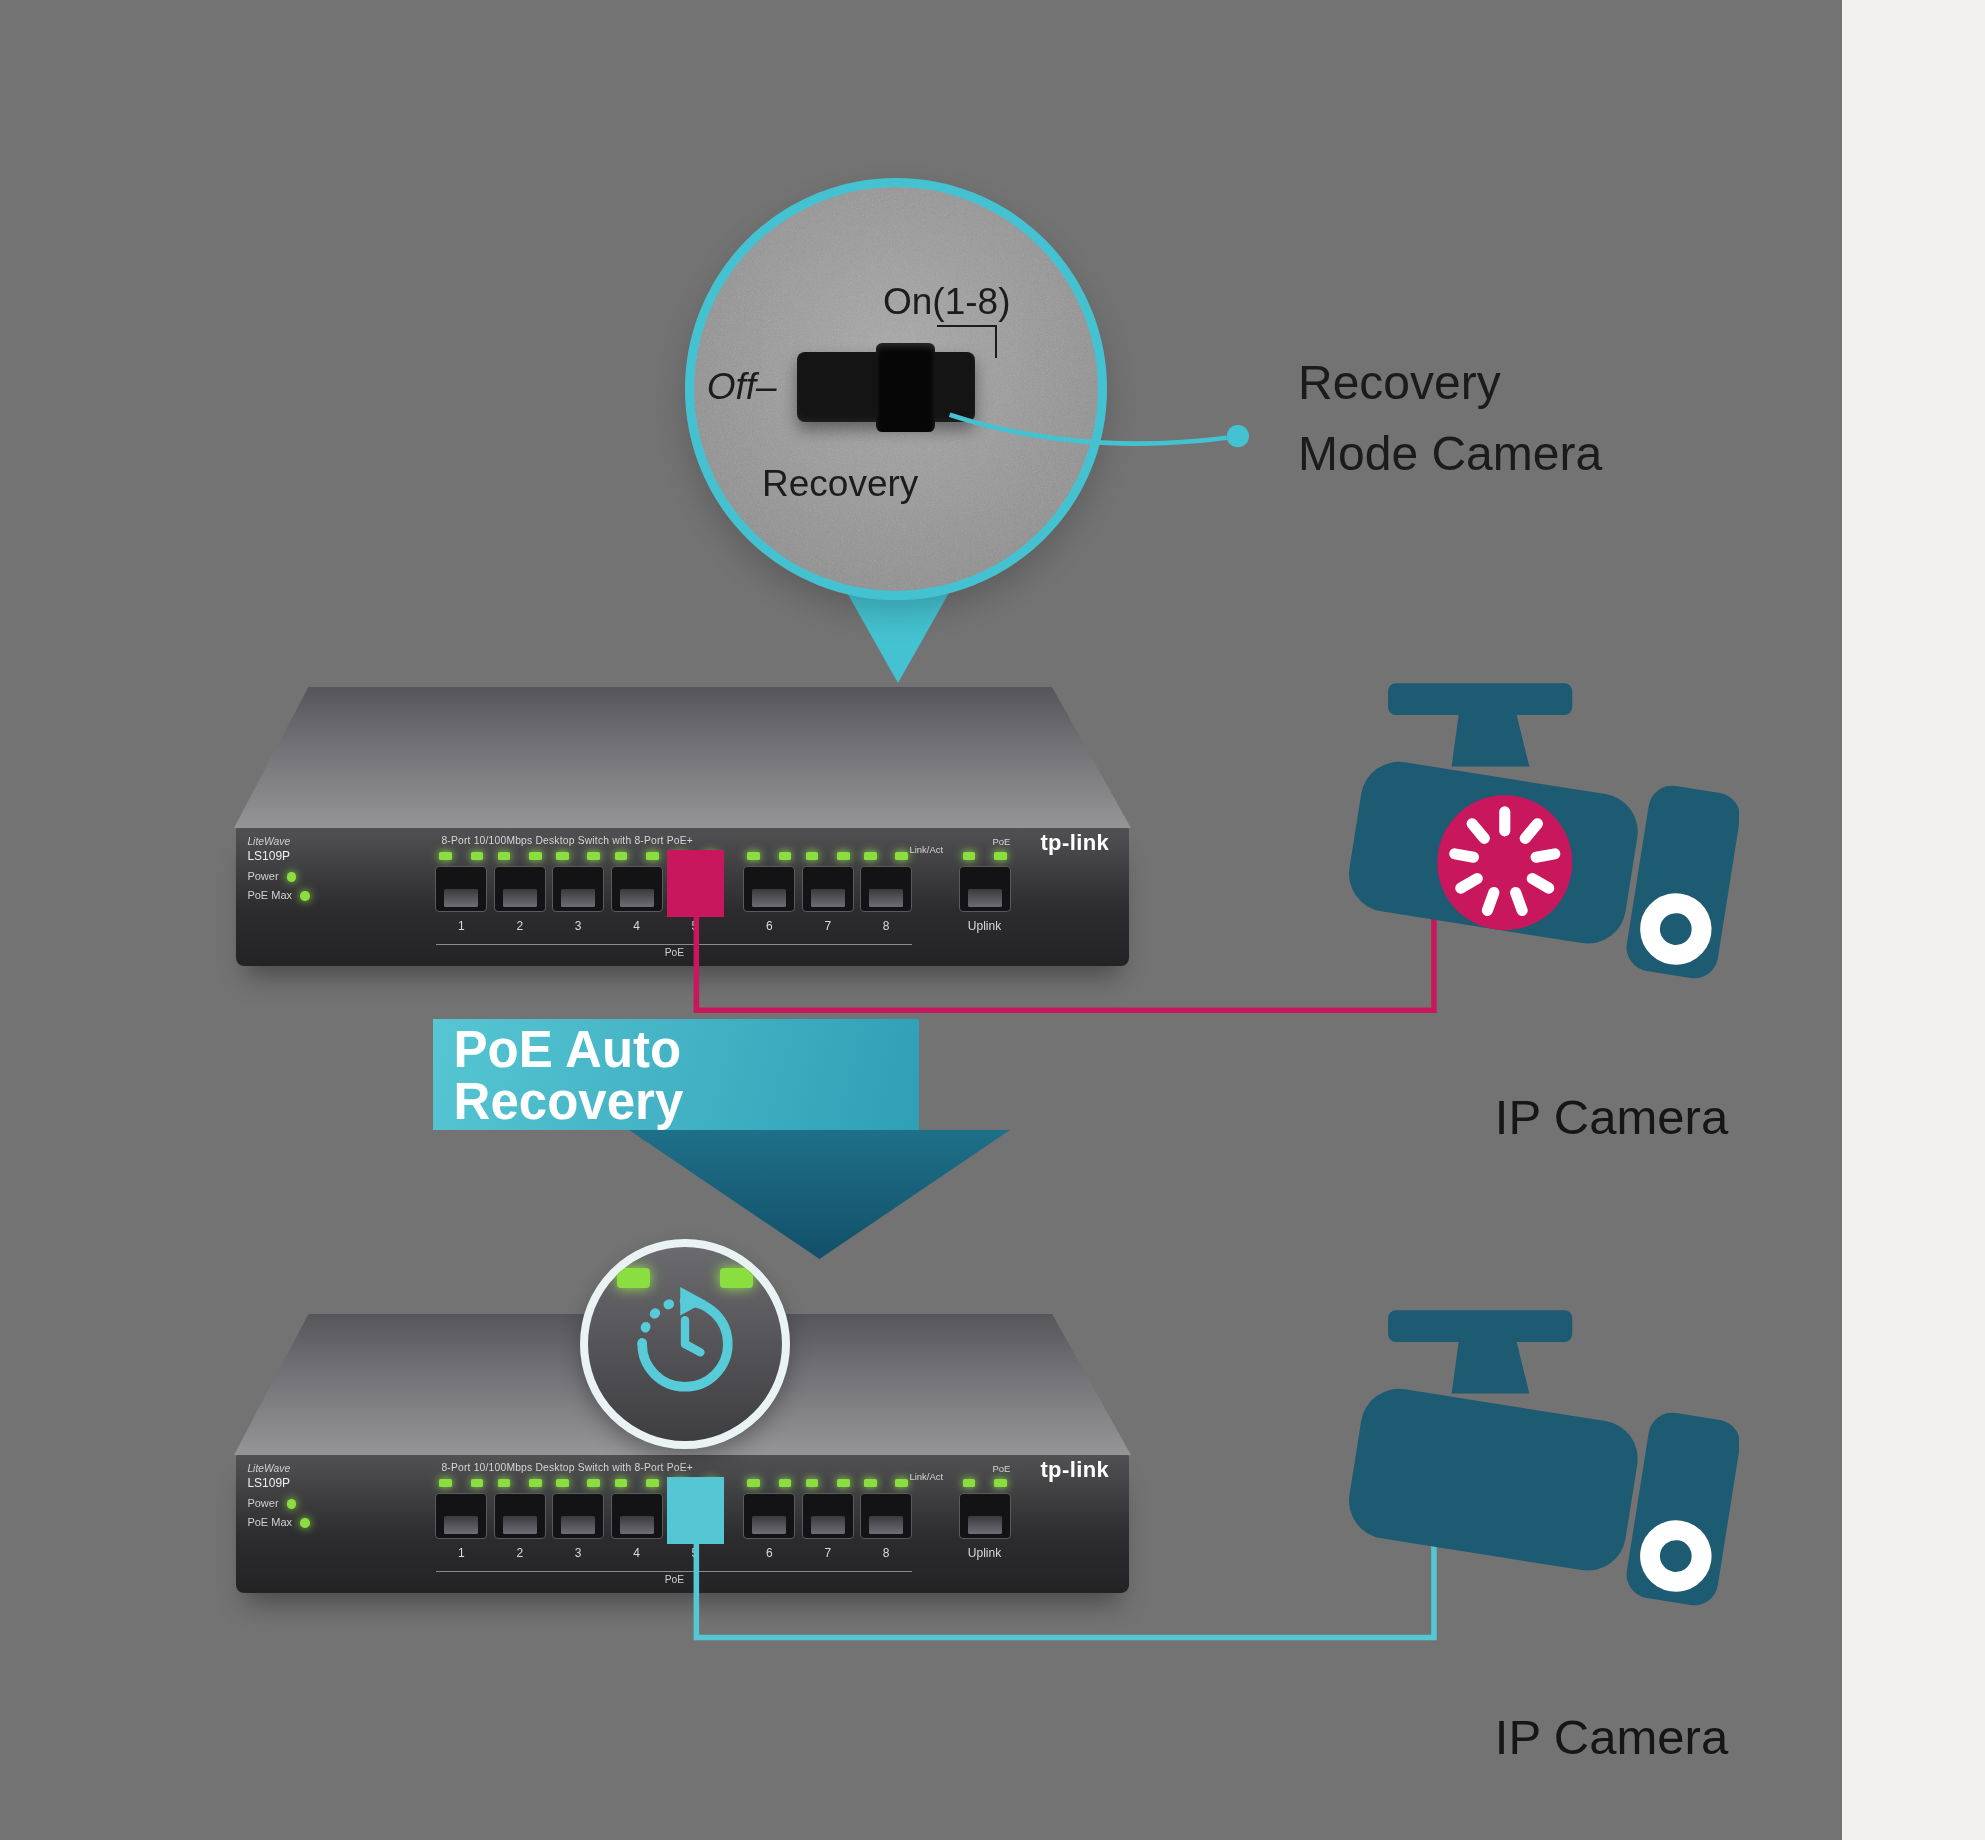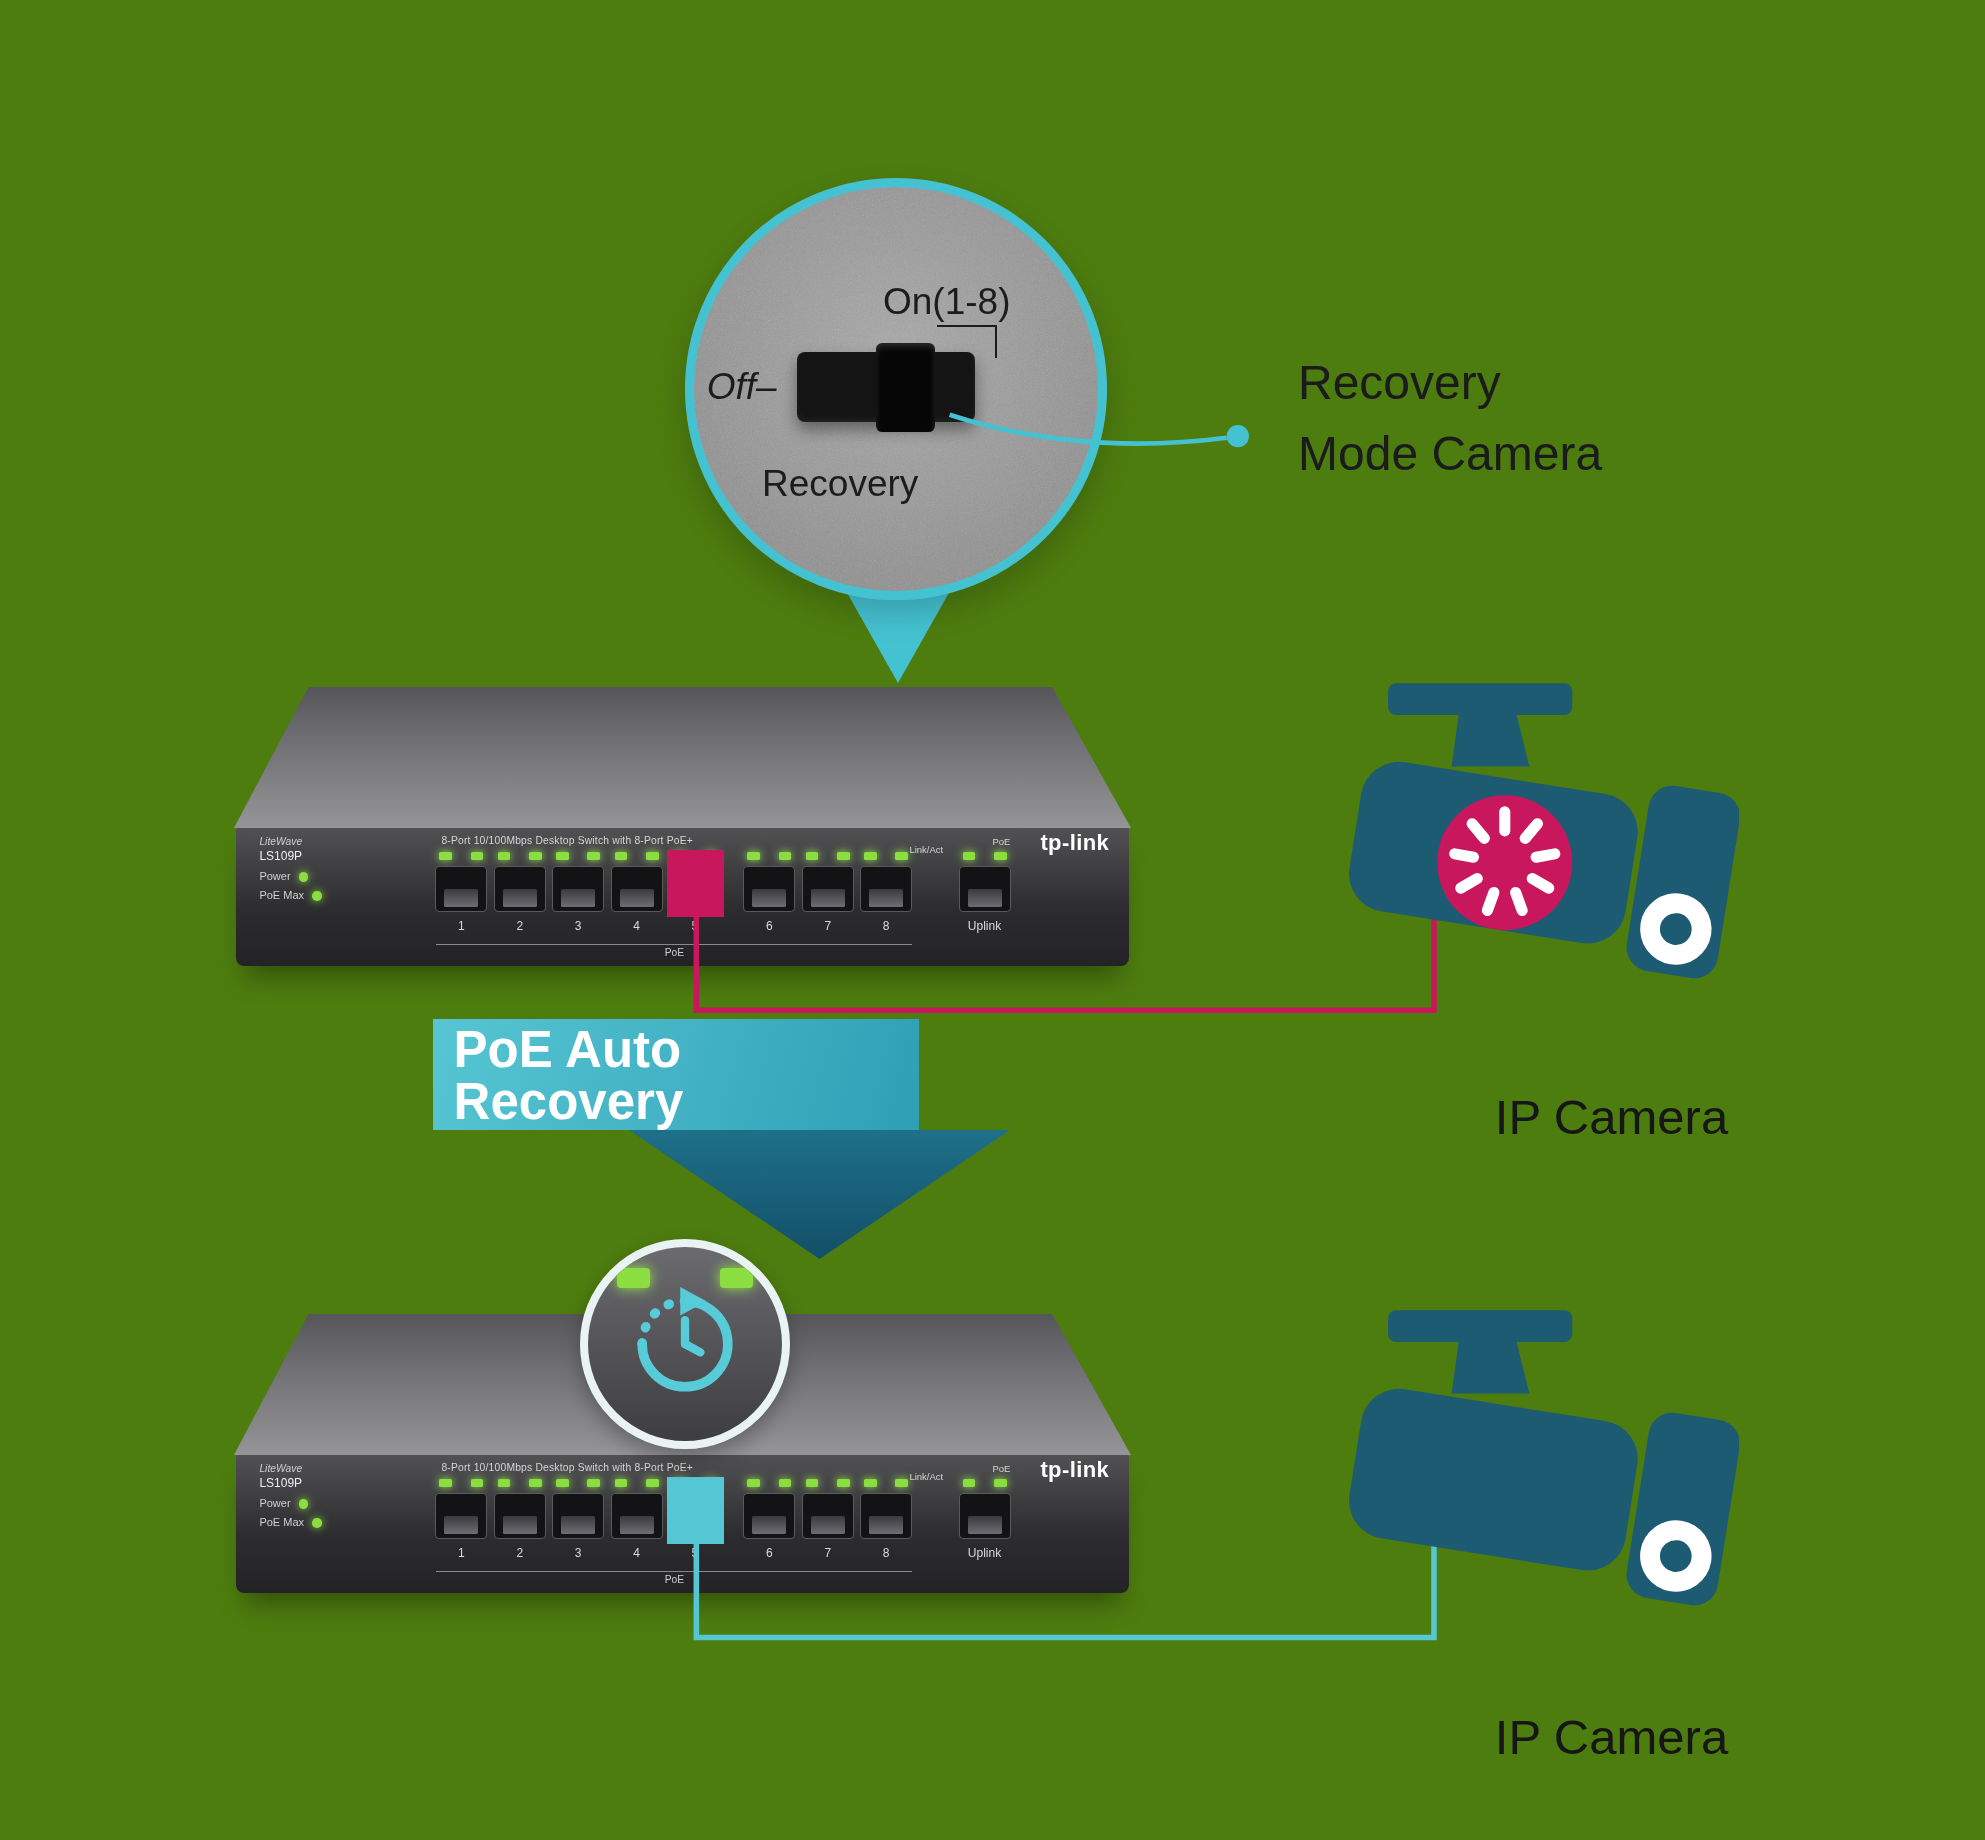--- a/index.html
+++ b/index.html
@@ -1,17 +1,17 @@
 <!DOCTYPE html>
 <html style="font-size:12.7px"><head>
 <meta charset="utf-8">
 <style>
   * { margin:0; padding:0; box-sizing:border-box; }
   body { background:#f1f0ee; font-family:"Liberation Sans", sans-serif; }
-  .canvas { position:relative; width:1985px; height:1841px; background:#4d7c0f; overflow:hidden; }
+  .canvas { position:relative; width:1842px; height:1841px; background:#737373; overflow:hidden; }
 
   .layer { position:absolute; left:0; top:0; width:1985px; height:1841px; pointer-events:none; }
   .cables { z-index:3; }
   .callout-svg { z-index:6; }
 
   
   .mag-pointer { position:absolute; left:824px; top:552px; width:148px; height:131px;
     background:#45c2d1; clip-path:polygon(0 0,100% 0,50% 100%); z-index:4; }
   .mag-circle { position:absolute; left:685px; top:178px; width:422px; height:422px;
     border-radius:50%; border:9.5px solid #45c2d1; overflow:hidden; z-index:5;
@@ -39,21 +39,21 @@
     background:linear-gradient(180deg,#56565a 0%, #6e6e72 35%, #959597 100%);
     clip-path:polygon(8.3% 0, 91.2% 0, 100% 100%, 0 100%); }
   .sw-front { position:absolute; left:2.4px; top:141px; width:893px; height:138px;
     background:linear-gradient(180deg,#515154,#2c2c2e 60%,#232325);
     border-radius:1.6px 1.6px 8px 8px;
     box-shadow:0 19px 24px -9.5px rgba(0,0,0,.35); }
   .sw-title { position:absolute; left:205px; top:7.1px; font-size:10.3px; color:#d6d6d6; letter-spacing:0.2px; }
   .sw-la { position:absolute; left:673px; top:16px; font-size:9.5px; color:#d6d6d6; }
   .sw-poe2 { position:absolute; left:756px; top:8px; font-size:9.5px; color:#d6d6d6; }
   .sw-brand { position:absolute; left:804px; top:2.4px; font-size:22px; color:#ffffff; font-weight:bold; letter-spacing:0.4px; }
-  .sw-left { position:absolute; left:11px; top:8px; width:179px;margin-left:12px; }
+  .sw-left { position:absolute; left:11px; top:8px; width:179px; }
   .sw-series { font-size:10.3px; color:#cfcfcf; font-style:italic; }
   .sw-model { font-size:12px; color:#eeeeee; margin-top:1.6px; }
   .sw-ledrow { display:flex; align-items:flex-end; gap:8px; font-size:11px; color:#d0d0d0; margin-top:7.1px; }
   .led-dot { width:9.5px; height:9.5px; border-radius:50%; background:#8ade3f; box-shadow:0 0 8px #8ade3f; }
   .sw-ports { position:absolute; left:199px; top:24px; display:flex; }
   .port-cell { position:relative; width:52px; margin-right:6.4px; }
   .port-cell.gap5 { margin-left:16px; }
   .port-cell.uplink { margin-left:40px; }
   .leds { display:flex; justify-content:space-between; padding:0 4px; height:9.5px; }
   .leds i { width:12.7px; height:8px; background:#8ade3f; border-radius:1.6px; box-shadow:0 0 8px #9ae84f; }

